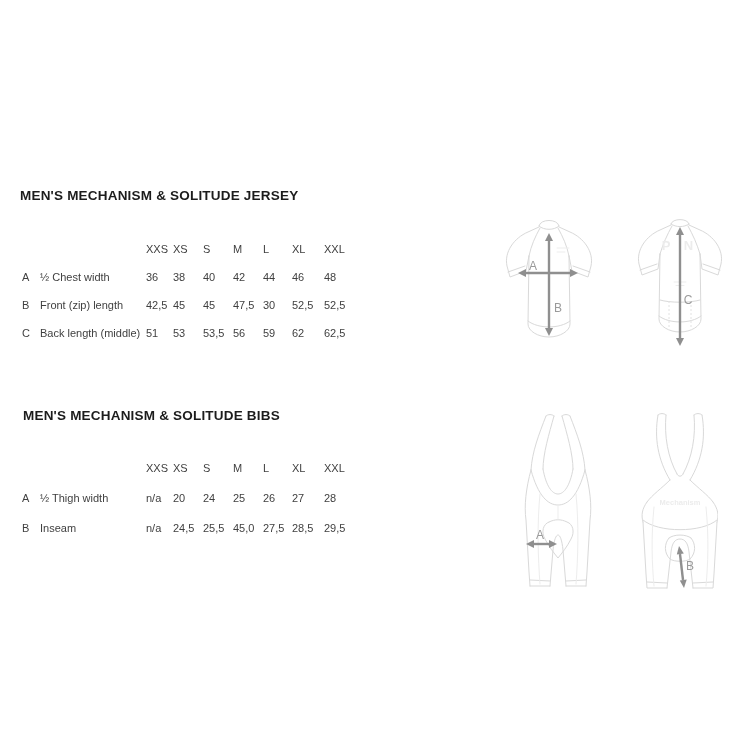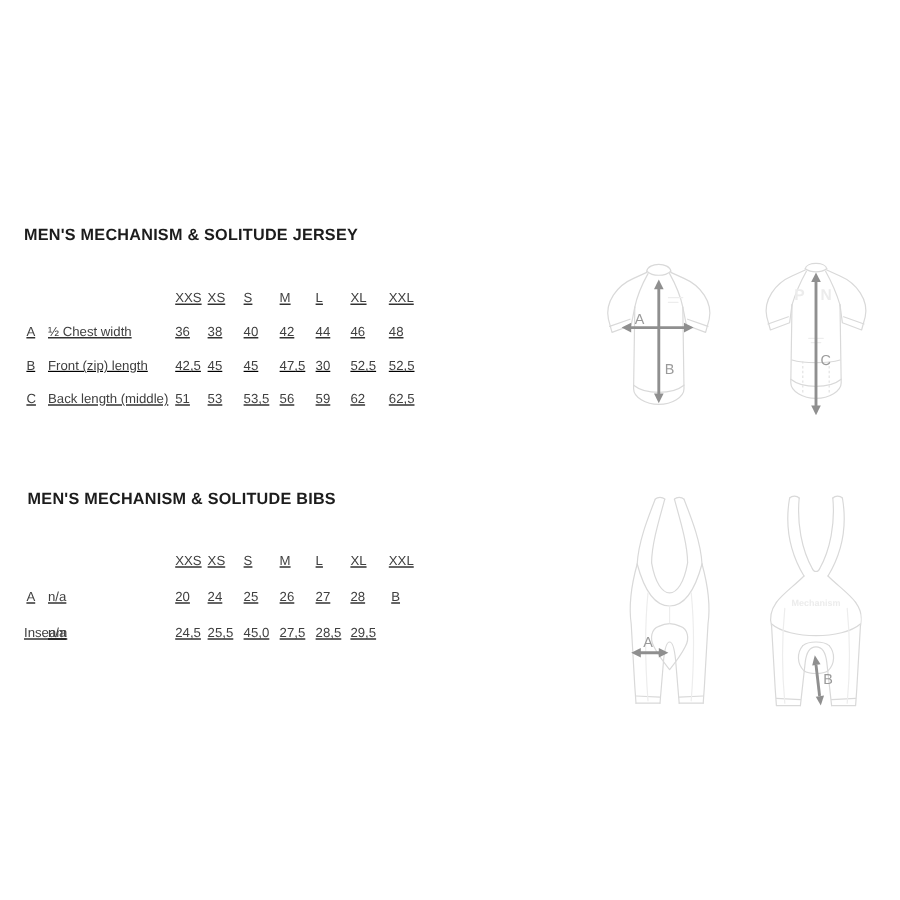--- a/index.html
+++ b/index.html
@@ -8,21 +8,20 @@
     font-family:"Liberation Sans","DejaVu Sans",sans-serif;
     margin-top:32px;
   }
   .section-title{
     position:absolute;font-size:13.5px;font-weight:700;color:#1c1c1c;
     letter-spacing:.2px;white-space:nowrap;
   }
   .size-table{
     position:absolute;display:grid;
     grid-template-columns:20px 106px 27px 30px 30px 30px 29px 32px 40px;
-    text-decoration:underline;
   }
   .size-table .cell{
     display:flex;align-items:center;height:28px;
     font-size:11px;color:#3f3f3f;white-space:nowrap;
   }
   .size-table.rows30 .cell{height:30px;}
   .size-table .letter{padding-left:2px;}
   .diagram{position:absolute;}
   .outline{stroke:#d9d9d9;stroke-width:1;fill:none;stroke-linecap:round;stroke-linejoin:round;}
   .outline-faint{stroke:#ededed;stroke-width:1;fill:none;stroke-linecap:round;}
@@ -159,20 +158,21 @@
     <div class="cell"></div>
     <div class="cell">XXS</div>
     <div class="cell">XS</div>
     <div class="cell">S</div>
     <div class="cell">M</div>
     <div class="cell">L</div>
     <div class="cell">XL</div>
     <div class="cell">XXL</div>
 
     <div class="cell letter">A</div>
+    <div class="cell">½ Thigh width</div>
     <div class="cell">n/a</div>
     <div class="cell">20</div>
     <div class="cell">24</div>
     <div class="cell">25</div>
     <div class="cell">26</div>
     <div class="cell">27</div>
     <div class="cell">28</div>
 
     <div class="cell letter">B</div>
     <div class="cell">Inseam</div>

